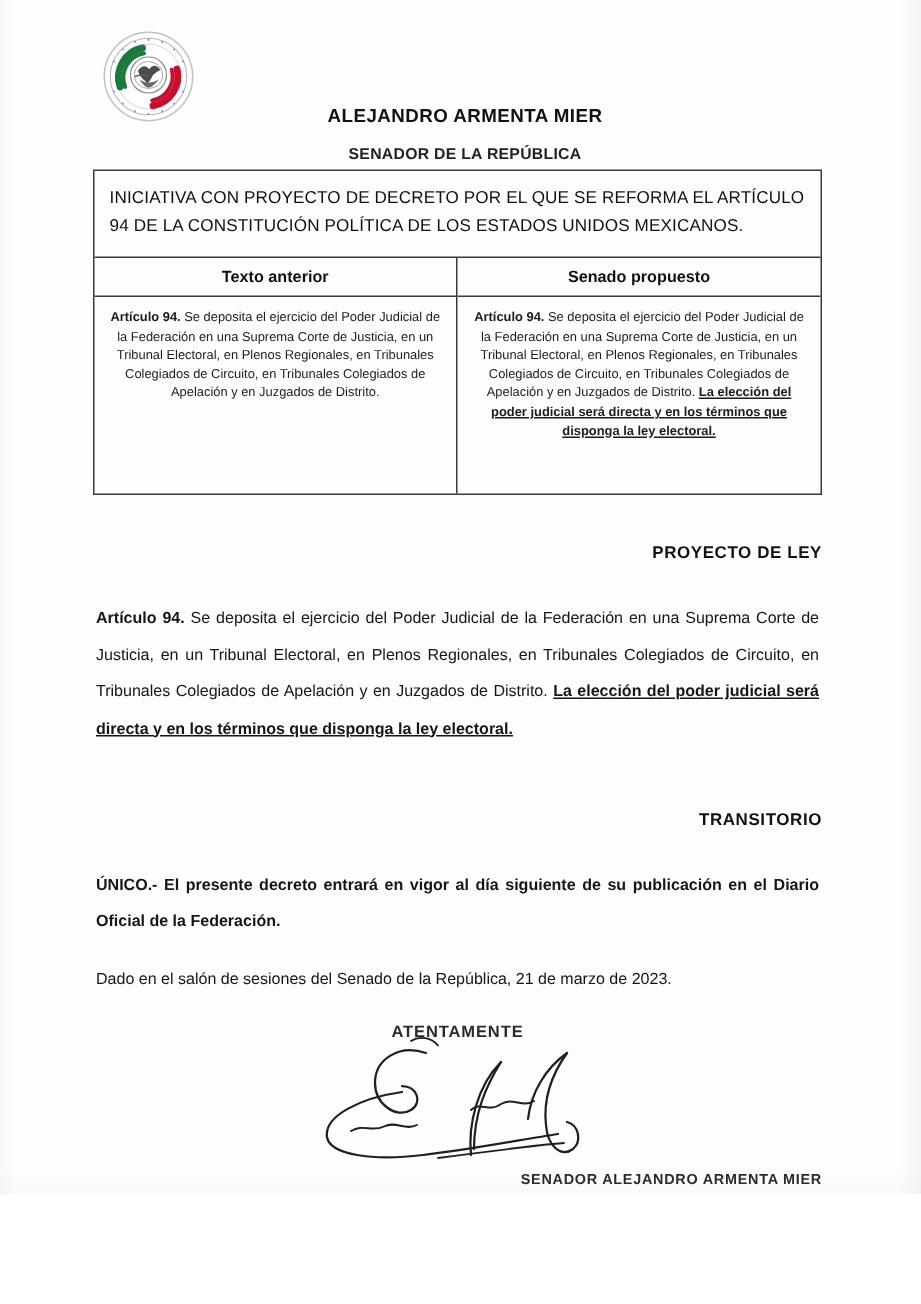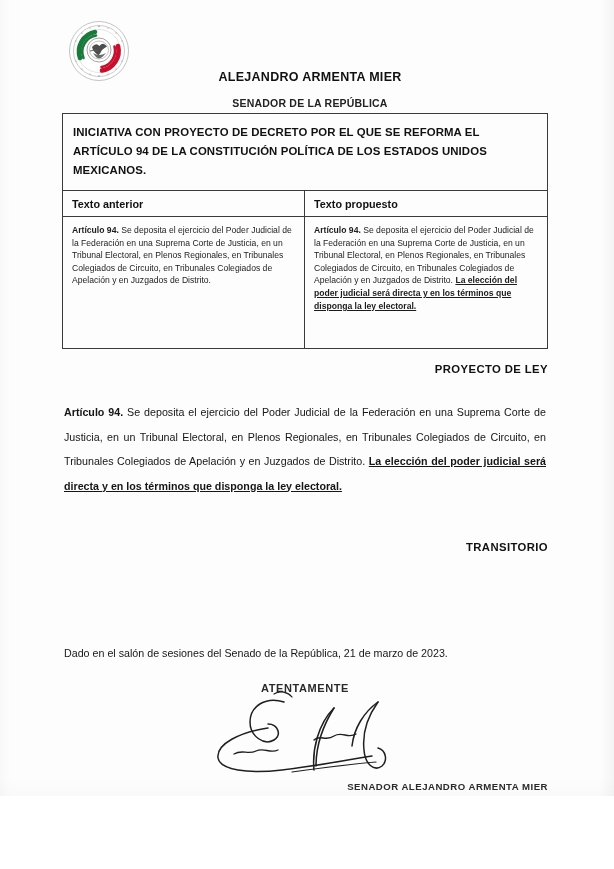--- a/index.html
+++ b/index.html
@@ -82,31 +82,32 @@
     left: 62px;
     top: 113px;
     width: 486px;
     border: 1px solid #3a3a3a;
     box-sizing: border-box;
   }
   .title-cell {
     border-bottom: 1px solid #3a3a3a;
     padding: 9px 10px 10px 10px;
     font-size: 11.4px;
-    font-weight: bold;
+    font-weight: normal;
     line-height: 19px;
     letter-spacing: 0.1px;
     color: #111;
   }
   .cols {
     display: flex;
   }
   .col {
     box-sizing: border-box;
     width: 50%;
+    text-align: center;
   }
   .col-left {
     border-right: 1px solid #3a3a3a;
   }
   .col-head {
     padding: 7px 9px 6px 9px;
     font-size: 10.8px;
     font-weight: bold;
     border-bottom: 1px solid #3a3a3a;
     color: #111;
@@ -250,36 +251,37 @@
   <div class="table-wrap">
     <div class="title-cell">INICIATIVA CON PROYECTO DE DECRETO POR EL QUE SE REFORMA EL ARTÍCULO 94 DE LA CONSTITUCIÓN  POLÍTICA DE LOS ESTADOS UNIDOS MEXICANOS.</div>
     <div class="cols">
       <div class="col col-left">
         <div class="col-head">Texto anterior</div>
         <div class="col-body">
           <span class="lead">Artículo 94.</span><span> Se deposita el ejercicio del Poder Judicial de la Federación en una Suprema Corte de Justicia, en un Tribunal Electoral, en Plenos Regionales, en Tribunales Colegiados de Circuito, en Tribunales Colegiados de Apelación y en Juzgados de Distrito.</span>
         </div>
       </div>
       <div class="col">
-        <div class="col-head">Texto propuesto</div>
+        <div class="col-head">Senado propuesto</div>
         <div class="col-body">
           <span class="lead">Artículo 94.</span><span> Se deposita el ejercicio del Poder Judicial de la Federación en una Suprema Corte de Justicia, en un Tribunal Electoral, en Plenos Regionales, en Tribunales Colegiados de Circuito, en Tribunales Colegiados de Apelación y en Juzgados de Distrito. </span><span class="added">La elección del poder judicial será directa y en los términos que disponga la ley electoral.</span>
         </div>
       </div>
     </div>
   </div>
 
   <div class="section-head" id="proyecto-head">PROYECTO DE LEY</div>
 
   <div class="para" id="articulo-para">
     <span class="lead">Artículo 94.</span><span> Se deposita el ejercicio del Poder Judicial de la Federación en una Suprema Corte de Justicia, en un Tribunal Electoral, en Plenos Regionales, en Tribunales Colegiados de Circuito, en Tribunales Colegiados de Apelación y en Juzgados de Distrito. </span><span class="added">La elección del poder judicial será directa y en los términos que disponga la ley electoral.</span>
   </div>
 
   <div class="section-head" id="transitorio-head">TRANSITORIO</div>
 
+  <div class="para" id="unico-para">ÚNICO.- El presente decreto entrará en vigor al día siguiente de su publicación en el Diario Oficial de la Federación.</div>
 
   <div class="para" id="dado-para">Dado en el salón de sesiones del Senado de la República, 21 de marzo de 2023.</div>
 
   <div class="atentamente">ATENTAMENTE</div>
 
   <div class="signature">
     <svg viewBox="0 0 230 102" width="230" height="102">
       <g fill="none" stroke="#1f1f1f" stroke-width="1.5" stroke-linecap="round" stroke-linejoin="round">
 
         <path d="M 88 14 C 70 8 54 18 54 34 C 54 48 68 58 78 52 C 86 47 82 36 72 36"></path>

